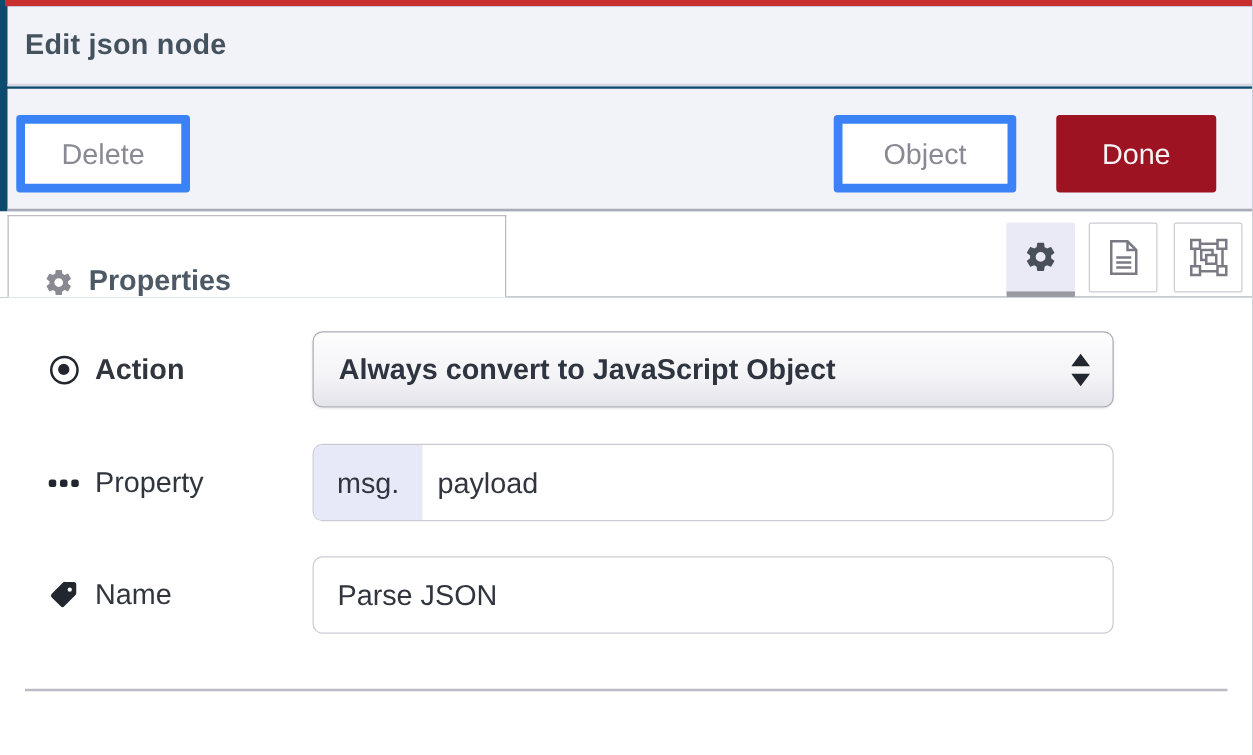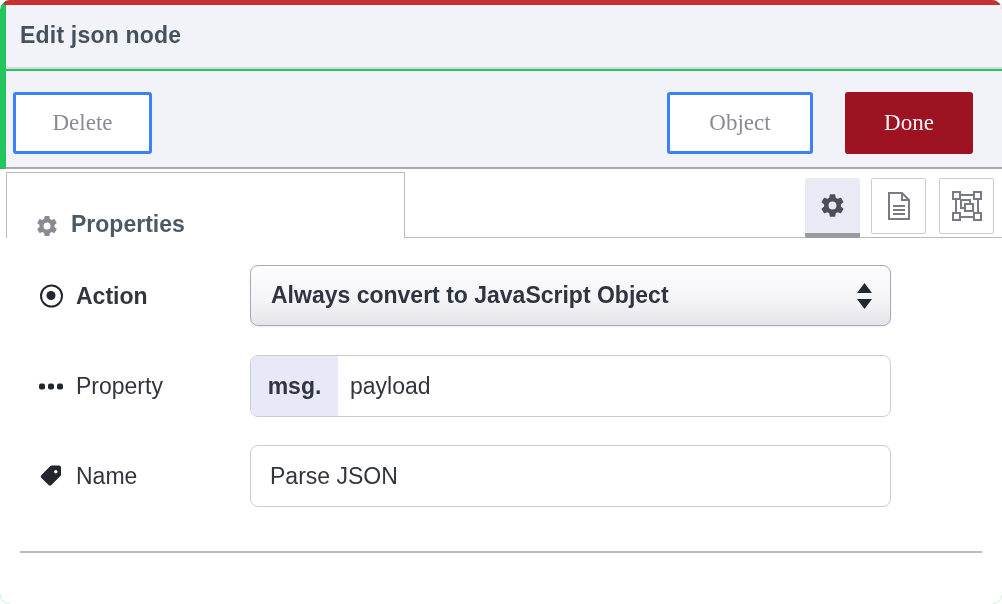--- a/index.html
+++ b/index.html
@@ -2,24 +2,23 @@
 <html><head>
 <meta charset="utf-8">
 <style>
   html, body { margin: 0; padding: 0; background: #ffffff; }
   * { box-sizing: border-box; }
 
   #app {
     position: relative;
     width: 1002px;
     height: 604px;
-    background: #22c55e;
+    background: #0c4a6e;
     overflow: hidden;
     font-family: "Liberation Sans", "DejaVu Sans", sans-serif;
-    border-radius: 10px;
   }
 
   
   .red-bar {
     position: absolute; top: 0; left: 4px; right: 0;
     height: 5px; background: #C82F2F;
   }
 
   
   .dlg-header {
@@ -37,24 +36,24 @@
   
   .dlg-toolbar {
     position: absolute; top: 71px; left: 6px; right: 0;
     height: 98px;
     background: #F2F2F9;
     border-bottom: 2px solid #ABABB5;
   }
   .btn {
     position: absolute; top: 21px;
     height: 62px;
-    font-family: Liberation Serif, serif;
+    font-family: Liberation Sans, sans-serif;
     font-size: 23px;
     border-radius: 3px;
-    border: 3px solid #3b82f6;
+    border: 7px solid #3b82f6;
     background: #ffffff;
     color: #8A8A95;
     cursor: pointer;
     padding: 0 26px;
   }
   .btn-delete { left: 7px;  width: 139px; }
   .btn-cancel { right: 189px; width: 146px; }
   .btn-done {
     right: 29px; width: 128px;
     background: #9D1322; border-color: #9D1322;
@@ -151,21 +150,21 @@
     border: 1px solid #CBCBD6;
     border-radius: 8px;
     background: #ffffff;
     display: flex; align-items: stretch;
     overflow: hidden;
   }
   .prefix-badge {
     width: 87px; flex: none;
     background: #E7E9F8;
     display: flex; align-items: center; justify-content: center;
-    font-size: 23px; color: #30353E; font-weight: bold;
+    font-size: 23px; color: #30353E;
   }
   .text-input {
     flex: 1; border: none; outline: none;
     font-family: inherit; font-size: 23px; color: #30353E;
     padding: 0 0 0 12px; background: transparent;
   }
   .text-input.full { padding-left: 19px; }
 
   
   .bottom-divider {

